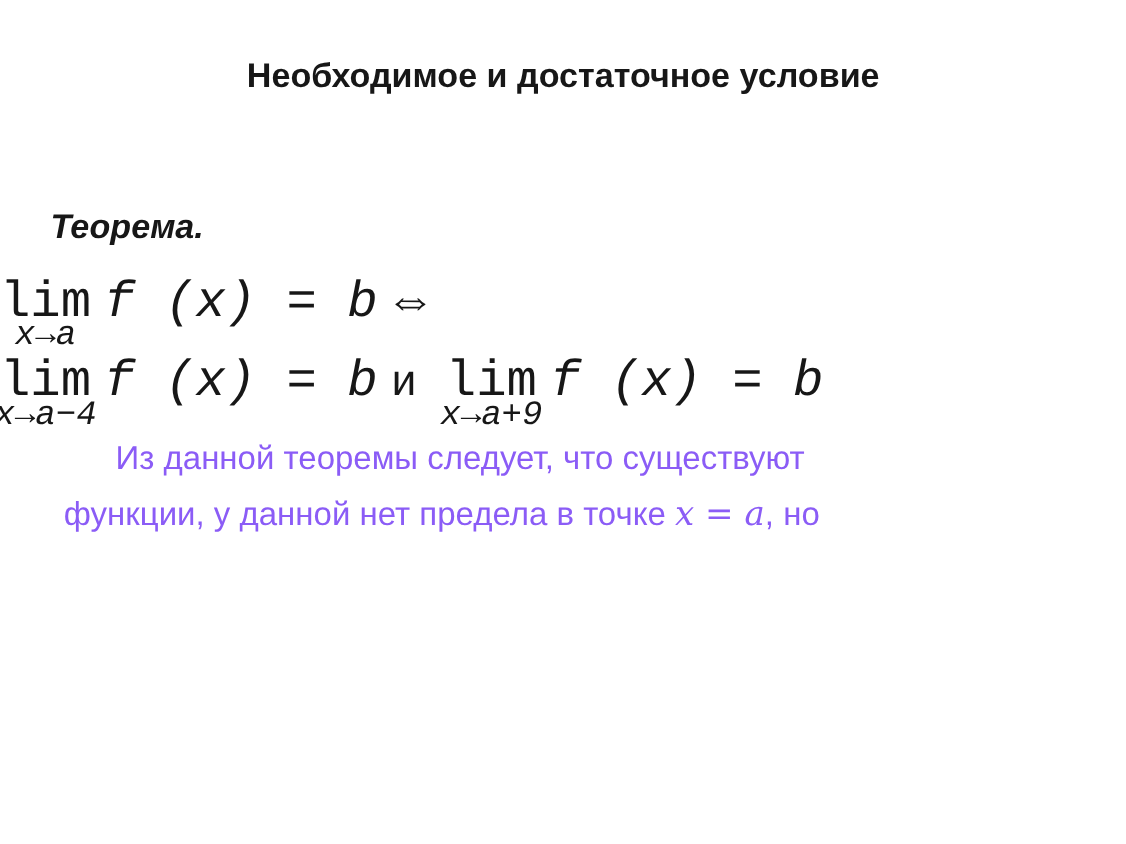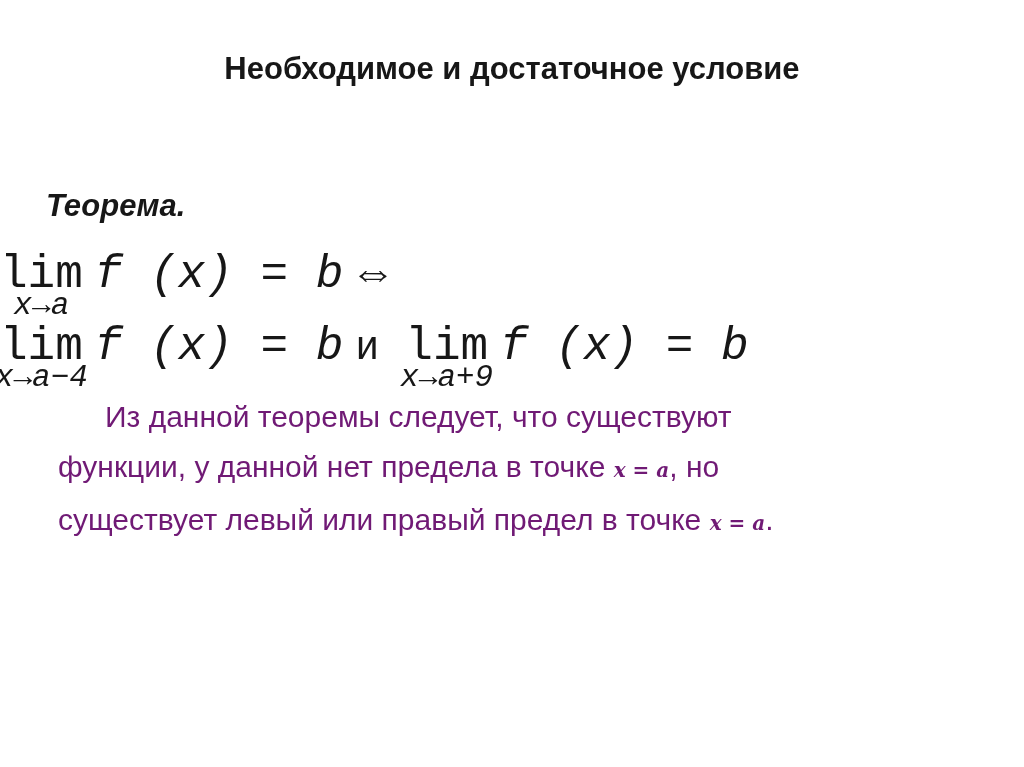--- a/index.html
+++ b/index.html
@@ -67,45 +67,43 @@
     font-size: 40px;
     font-style: normal;
   }
   .gap2 { margin-left: 14px; }
   .paragraph {
     position: absolute;
     left: 58px; top: 392px;
     width: 925px;
     font-size: 30px;
     line-height: 50px;
-    color: #701a75;
+    color: #8b5cf6;
   }
   .pline { white-space: nowrap; }
   .pline.indent { padding-left: 47px; }
   .mathv {
     font-family: "DejaVu Serif", serif;
     font-style: italic;
-    font-size: 20px;
-    font-weight: bold;
+    font-size: 31px;
   }
 </style>
 </head>
 <body>
 
 <div class="slide">
 
   <header class="title">
     <div>Необходимое и достаточное условие</div>
   </header>
 
   <div class="theorem">Теорема.</div>
 
   <div class="formula formula1"><span class="lim-stack"><span class="lim">lim</span><span class="lim-sub">x→a</span></span><span class="expr">f (x) = b</span><span class="arrow">⇔</span></div>
 
   <div class="formula formula2"><span class="lim-stack"><span class="lim">lim</span><span class="lim-sub">x→a−4</span></span><span class="expr">f (x) = b</span><span class="conj">и</span><span class="lim-stack gap2"><span class="lim">lim</span><span class="lim-sub">x→a+9</span></span><span class="expr">f (x) = b</span></div>
 
   <div class="paragraph">
     <div class="pline indent"><span>Из данной теоремы следует, что существуют</span></div>
     <div class="pline"><span>функции, у данной нет предела в точке </span><span class="mathv">x = a</span><span>, но</span></div>
-    <div class="pline"><span>существует левый или правый предел в точке </span><span class="mathv">x = a</span><span>.</span></div>
   </div>
 
 </div>
 
 </body></html>

